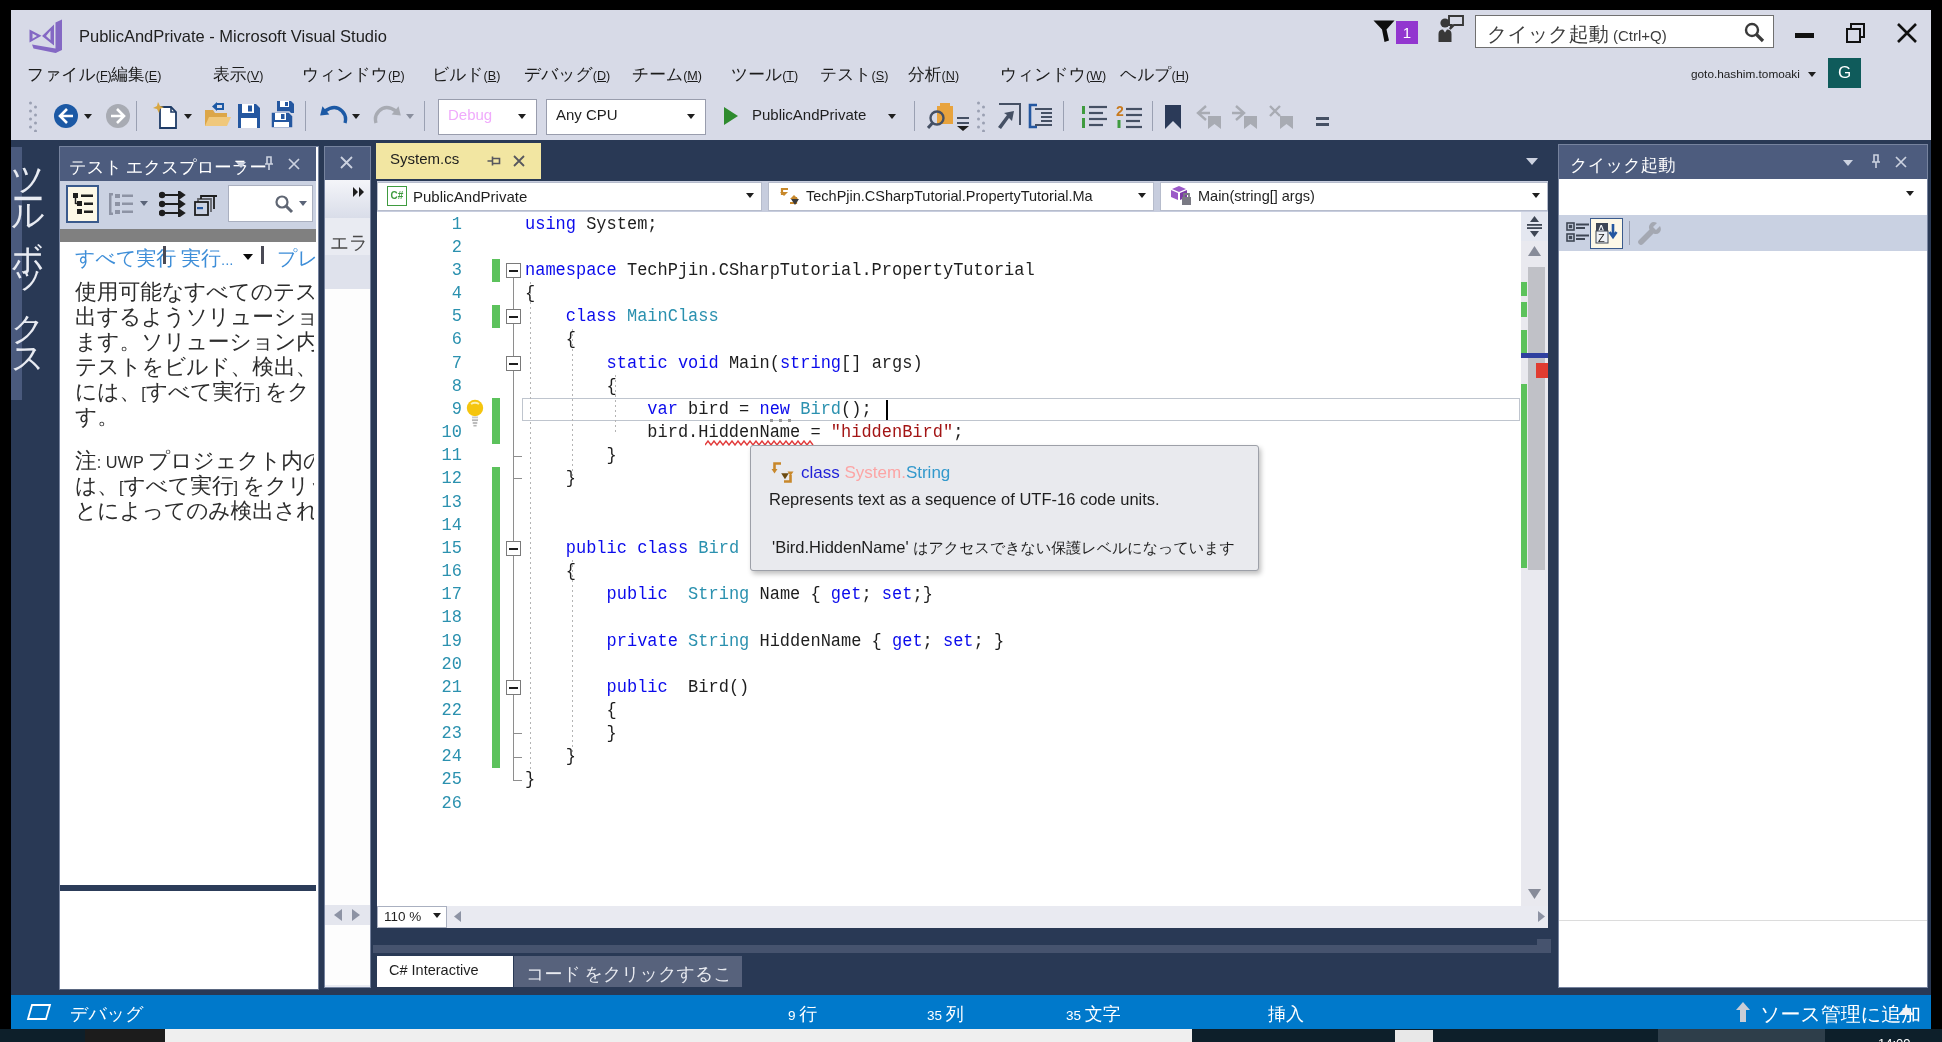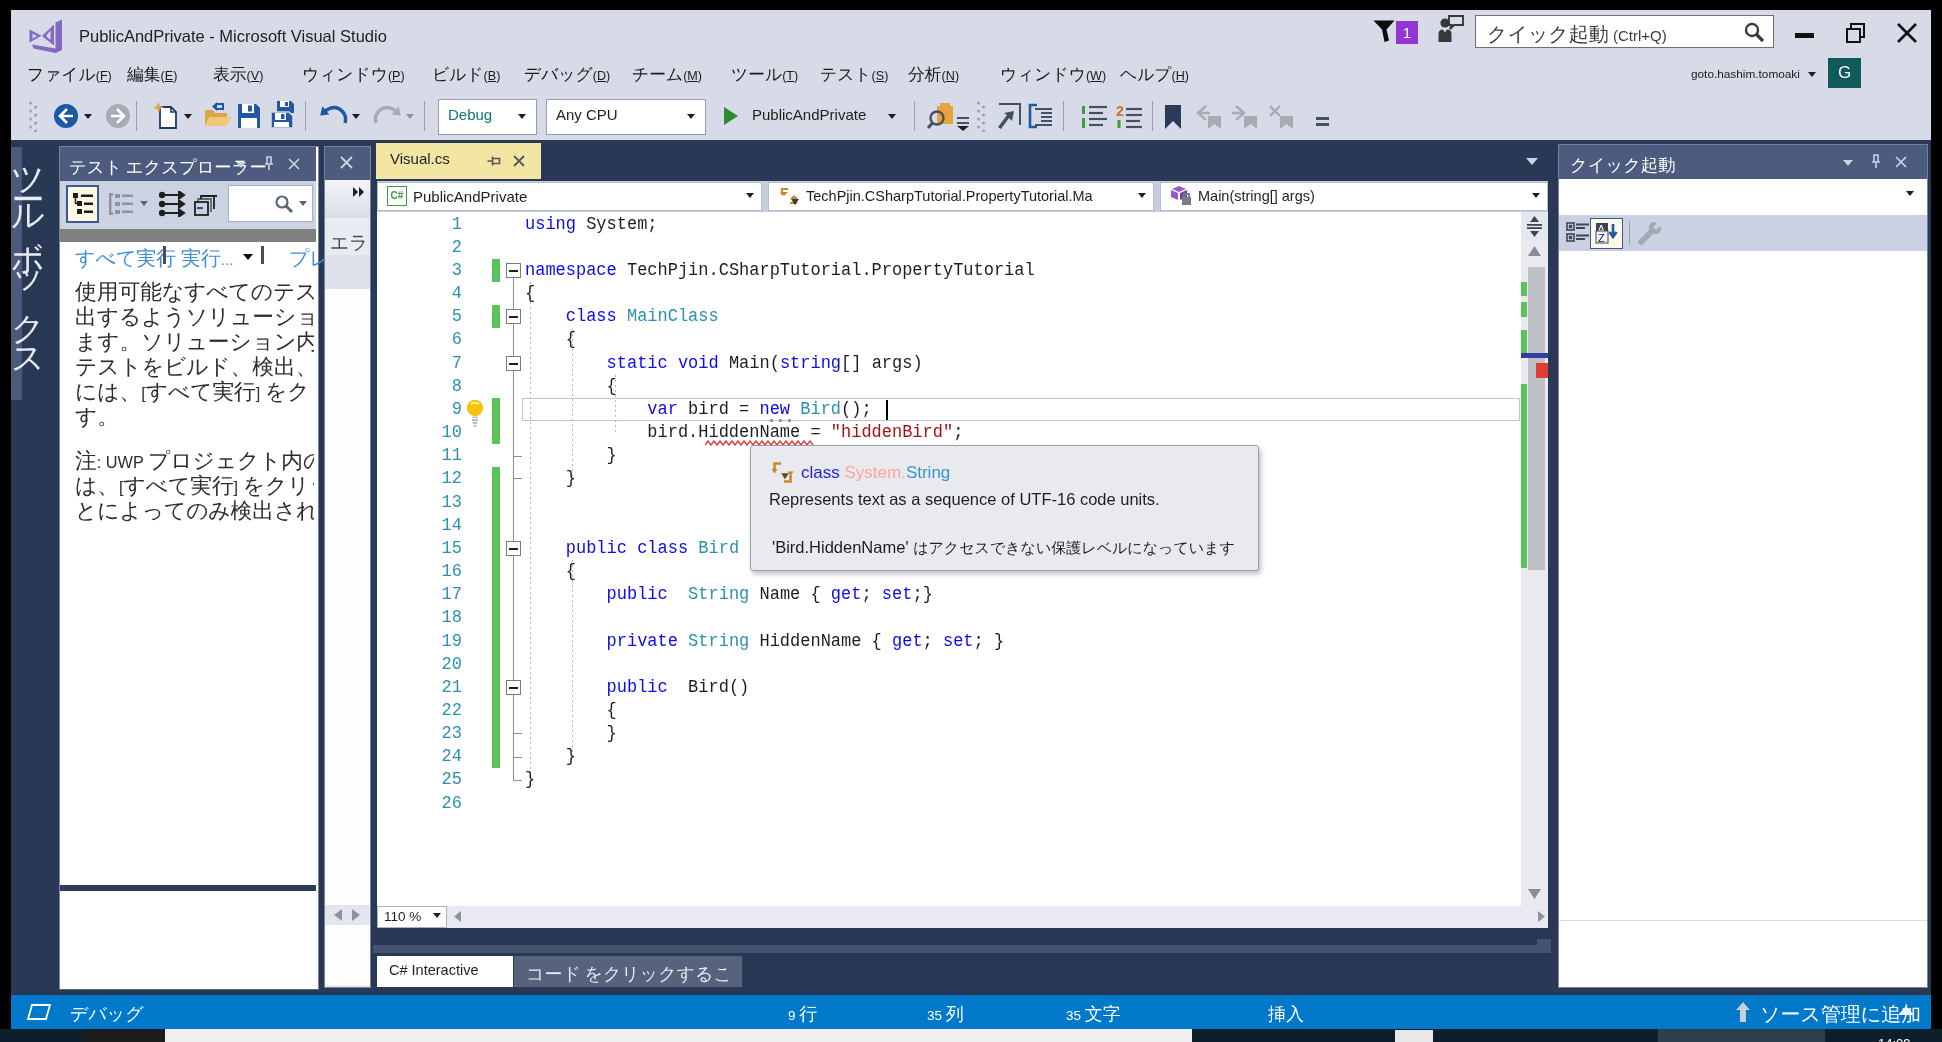--- a/index.html
+++ b/index.html
@@ -57,21 +57,21 @@
 <svg class="abs" style="left:1845px;top:22px" width="22" height="22" viewBox="0 0 22 22">
     <rect x="6" y="2" width="13" height="13" fill="none" stroke="#111" stroke-width="2"></rect>
     <rect x="2" y="7" width="13" height="13" fill="#d7dae7" stroke="#111" stroke-width="2"></rect>
   </svg>
 <svg class="abs" style="left:1895px;top:21px" width="24" height="24" viewBox="0 0 24 24">
     <path d="M3 3 L21 21 M21 3 L3 21" stroke="#111" stroke-width="2.6"></path>
   </svg>
 
 <div class="abs" style="left:27px;top:63px;font-size:12.6px;color:#1b1b1b;white-space:nowrap;">
 <span class="abs" style="left:0px;"><span class="j">ファイル</span>(<u>F</u>)</span>
-<span class="abs" style="left:100px;"><span class="j">編集</span>(<u>E</u>)</span>
+<span class="abs" style="left:84px;"><span class="j">編集</span>(<u>E</u>)</span>
 <span class="abs" style="left:186px;"><span class="j">表示</span>(<u>V</u>)</span>
 <span class="abs" style="left:275px;"><span class="j">ウィンドウ</span>(<u>P</u>)</span>
 <span class="abs" style="left:405px;"><span class="j">ビルド</span>(<u>B</u>)</span>
 <span class="abs" style="left:497px;"><span class="j">デバッグ</span>(<u>D</u>)</span>
 <span class="abs" style="left:605px;"><span class="j">チーム</span>(<u>M</u>)</span>
 <span class="abs" style="left:704px;"><span class="j">ツール</span>(<u>T</u>)</span>
 <span class="abs" style="left:793px;"><span class="j">テスト</span>(<u>S</u>)</span>
 <span class="abs" style="left:881px;"><span class="j">分析</span>(<u>N</u>)</span>
 <span class="abs" style="left:973px;"><span class="j">ウィンドウ</span>(<u>W</u>)</span>
 <span class="abs" style="left:1093px;"><span class="j">ヘルプ</span>(<u>H</u>)</span>
@@ -139,21 +139,21 @@
     <path d="M7 9 Q17 2 24 9 Q29 14 27 21" fill="none" stroke="#1c59a5" stroke-width="3.4"></path>
   </svg>
 <div class="abs tri-d-s" style="left:352px;top:114px;"></div>
 <svg class="abs" style="left:373px;top:102px" width="30" height="28" viewBox="0 0 30 28">
     <path d="M24 4 L20 14 L29 12 Z" fill="#a8abb3" transform="rotate(18 24 9)"></path>
     <path d="M23 9 Q13 2 6 9 Q1 14 3 21" fill="none" stroke="#a8abb3" stroke-width="3.4"></path>
   </svg>
 <div class="abs tri-d-s" style="left:406px;top:114px;border-top-color:#8a8f9e;"></div>
 <div class="abs" style="left:424px;top:101px;width:1px;height:30px;background:#9aa0b2;"></div>
 <div class="abs combo" style="left:438px;top:99px;width:97px;height:34px;"></div>
-<div class="abs" style="left:448px;top:106px;font-size:15px;color:#0f766e;">Debug</div>
+<div class="abs" style="left:448px;top:106px;font-size:15px;color:#f0abfc;">Debug</div>
 <div class="abs tri-d-s" style="left:518px;top:114px;"></div>
 <div class="abs combo" style="left:546px;top:99px;width:158px;height:34px;"></div>
 <div class="abs" style="left:556px;top:106px;font-size:15px;color:#1e1e1e;">Any CPU</div>
 <div class="abs tri-d-s" style="left:687px;top:114px;"></div>
 <svg class="abs" style="left:722px;top:106px" width="18" height="20" viewBox="0 0 18 20">
     <path d="M2 1 L16 10 L2 19 Z" fill="#2e8b2e"></path>
   </svg>
 <div class="abs" style="left:752px;top:106px;font-size:15px;color:#1e1e1e;">PublicAndPrivate</div>
 <div class="abs tri-d-s" style="left:888px;top:114px;"></div>
 <div class="abs" style="left:914px;top:101px;width:1px;height:30px;background:#9aa0b2;"></div>
@@ -304,21 +304,21 @@
     <line x1="13" y1="13" x2="19" y2="19" stroke="#5f6673" stroke-width="3"></line>
   </svg>
 <div class="abs" style="left:299px;top:201px;width:0;height:0;border-left:4.5px solid transparent;border-right:4.5px solid transparent;border-top:5.5px solid #5a6478;"></div>
 <div class="abs" style="left:60px;top:229px;width:256px;height:13px;background:#808080;"></div>
 
 <div class="abs" style="left:75px;top:245px;font-size:15px;color:#3e8ed8;white-space:nowrap;"><span class="j">すべて実行</span></div>
 <div class="abs" style="left:163px;top:246px;width:3px;height:18px;background:#4a4a55;"></div>
 <div class="abs" style="left:181px;top:245px;font-size:15px;color:#3e8ed8;white-space:nowrap;"><span class="j">実行</span>...</div>
 <div class="abs" style="left:243px;top:254px;width:0;height:0;border-left:5px solid transparent;border-right:5px solid transparent;border-top:6px solid #0a0a0a;"></div>
 <div class="abs" style="left:261px;top:246px;width:3px;height:18px;background:#4a4a55;"></div>
-<div class="abs" style="left:277px;top:245px;font-size:15px;color:#3e8ed8;white-space:nowrap;margin-left:12px;"><span class="j">プレ</span></div>
+<div class="abs" style="left:277px;top:245px;font-size:15px;color:#3e8ed8;white-space:nowrap;"><span class="j">プレ</span></div>
 
 <div class="abs" style="left:75px;top:280px;width:239px;height:160px;overflow:hidden;font-size:16.3px;line-height:24.1px;color:#2d2d2d;white-space:pre;"><span class="j">使用可能なすべてのテストを検</span>
 <span class="j">出するようソリューションをビルドし</span>
 <span class="j">ます。ソリューション内のすべての</span>
 <span class="j">テストをビルド、検出、実行する</span>
 <span class="j">には、</span>[<span class="j">すべて実行</span>] <span class="j">をクリックしま</span>
 <span class="j">す。</span></div>
 <div class="abs" style="left:75px;top:449px;width:239px;height:76px;overflow:hidden;font-size:16.3px;line-height:24.1px;color:#2d2d2d;white-space:pre;"><span class="j">注</span>: UWP <span class="j">プロジェクト内のテスト</span>
 <span class="j">は、</span>[<span class="j">すべて実行</span>] <span class="j">をクリックするこ</span>
 <span class="j">とによってのみ検出されます。</span></div>
@@ -342,21 +342,21 @@
 <div class="abs" style="left:325px;top:905px;width:45px;height:20px;background:#e4e6ee;"></div>
 <svg class="abs" style="left:332px;top:908px" width="12" height="14" viewBox="0 0 12 14">
     <path d="M10 1 L2 7 L10 13 Z" fill="#8d93a4"></path>
   </svg>
 <svg class="abs" style="left:350px;top:908px" width="12" height="14" viewBox="0 0 12 14">
     <path d="M2 1 L10 7 L2 13 Z" fill="#8d93a4"></path>
   </svg>
 <div class="abs" style="left:325px;top:925px;width:45px;height:60px;background:#fdfdfd;"></div>
 
 <div class="abs" style="left:376px;top:143px;width:165px;height:36px;background:#f2e6a2;"></div>
-<div class="abs" style="left:390px;top:150px;font-size:15px;color:#1e1e1e;">Visual.cs</div>
+<div class="abs" style="left:390px;top:150px;font-size:15px;color:#1e1e1e;">System.cs</div>
 <svg class="abs" style="left:486px;top:153px" width="15" height="16" viewBox="0 0 15 16">
     <g stroke="#57575e" stroke-width="1.6" fill="none">
       <path d="M5 2 L10 2 L10 9 L5 9 Z M3 9 L12 9 M7.5 9 L7.5 14" transform="rotate(90 7.5 8)"></path>
     </g>
   </svg>
 <svg class="abs" style="left:512px;top:154px" width="14" height="14" viewBox="0 0 14 14">
     <path d="M2 2 L12 12 M12 2 L2 12" stroke="#57575e" stroke-width="1.8"></path>
   </svg>
 <div class="abs" style="left:1526px;top:158px;width:0;height:0;border-left:6px solid transparent;border-right:6px solid transparent;border-top:7px solid #ccd2e0;"></div>
 

